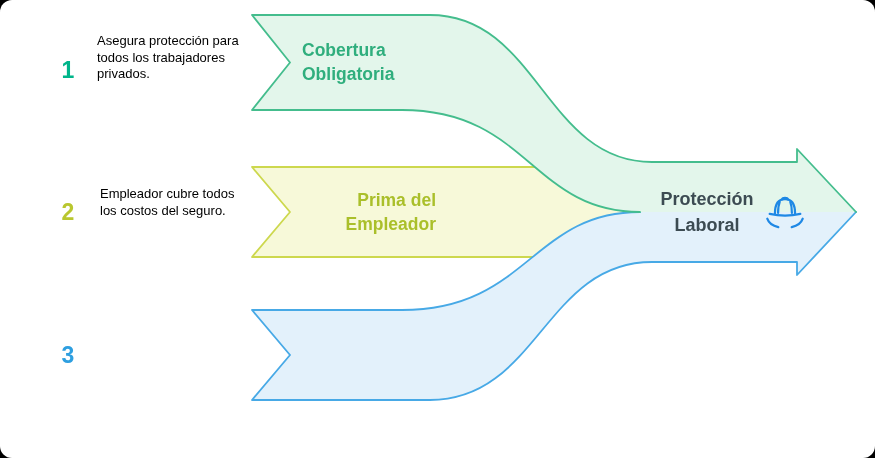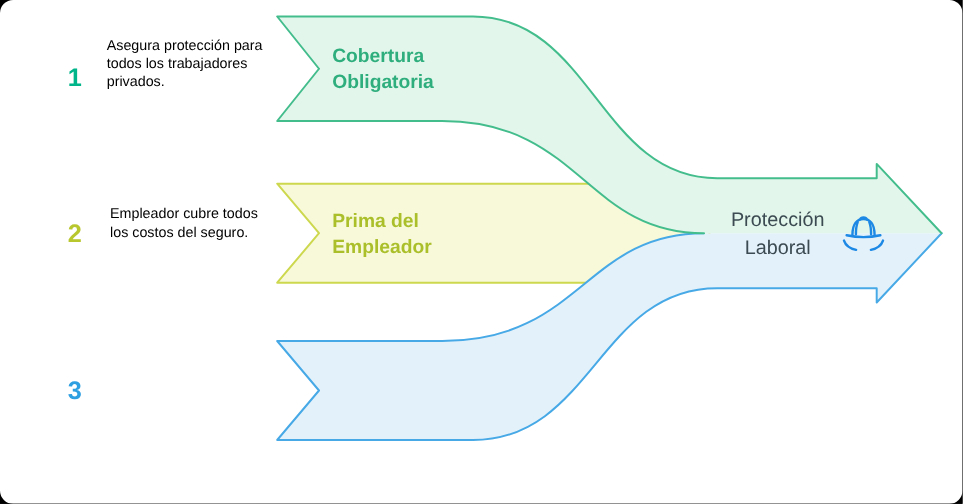--- a/index.html
+++ b/index.html
@@ -13,23 +13,23 @@
   .step-num{font-size:23px;font-weight:600;width:28px;text-align:center;line-height:28px;}
   .num-1{color:#00b58a;left:54px;top:56px;}
   .num-2{color:#b9c72f;left:54px;top:198px;}
   .num-3{color:#2e9fe0;left:54px;top:341px;}
   .step-desc{font-size:13px;line-height:16.5px;color:#000000;width:142px;}
   .desc-1{left:97px;top:33px;}
   .desc-2{left:80px;top:186px;margin-left:20px;}
   .desc-3{left:97px;top:337px;}
   .band-label{font-size:17.5px;font-weight:600;line-height:24px;width:134px;}
   .label-1{color:#2fae7d;left:302px;top:38px;}
-  .label-2{color:#aabf2a;left:302px;top:188px;}
+  .label-2{color:#aabf2a;left:302px;top:188px;text-align:right;}
   .label-3{color:#2b9fe3;left:302px;top:332px;}
-  .result-label{font-size:18px;font-weight:400;line-height:26px;width:122px;text-align:center;color:#3c4b52;left:646px;top:186px;}
+  .result-label{font-size:18px;font-weight:700;line-height:26px;width:122px;text-align:center;color:#3c4b52;left:646px;top:186px;}
   .result-icon{left:762px;top:189px;}
 </style>
 </head>
 <body>
 
 <div class="page">
 
   <svg class="abs flow-svg" width="875" height="458" viewBox="0 0 875 458" aria-hidden="true">
 
     <path d="M252,167 L645,167 L645,257 L252,257 L290,212 Z" fill="#f7f9d9" stroke="#cdd84e" stroke-width="1.8" stroke-linejoin="round"></path>

